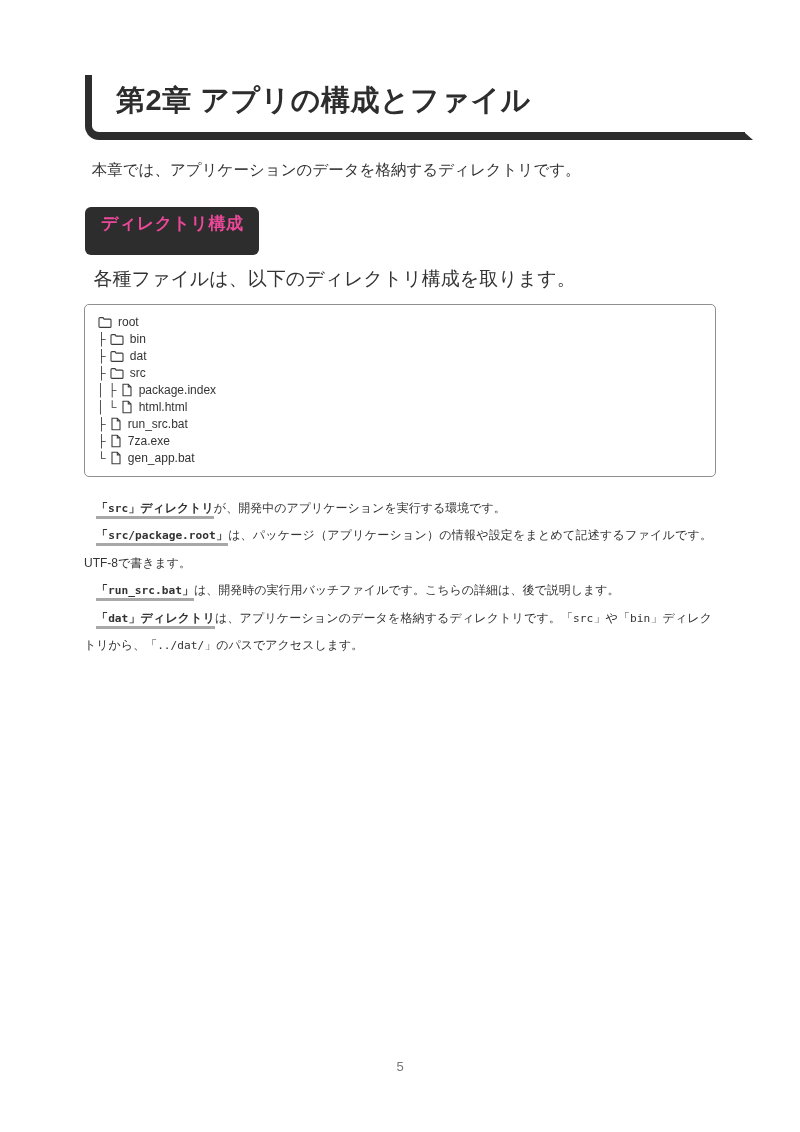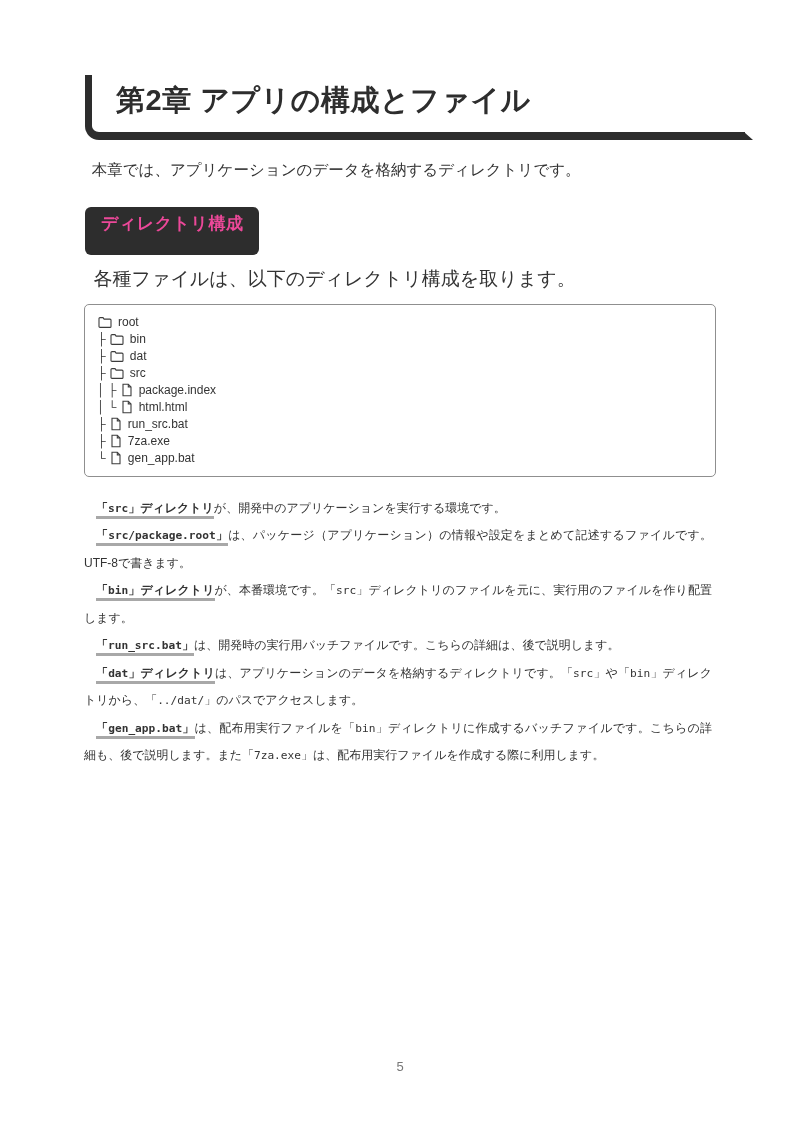--- a/index.html
+++ b/index.html
@@ -178,21 +178,19 @@
           <path d="M2 1.2 h5.3 L10 3.9 v8.9 H2 z" fill="none" stroke="#3c3c3c" stroke-width="1.1"></path>
           <path d="M7.3 1.2 v2.7 h2.7" fill="none" stroke="#3c3c3c" stroke-width="1.1"></path>
         </svg>
         <span class="tree-label">gen_app.bat</span>
       </div>
     </div>
 
   <div class="body-paragraphs">
       <p><span class="seg term">「</span><span class="seg term code">src</span><span class="seg term">」ディレクトリ</span><span class="seg">が、開発中のアプリケーションを実行する環境です。</span></p>
       <p><span class="seg term">「</span><span class="seg term code">src/package.root</span><span class="seg term">」</span><span class="seg">は、パッケージ（アプリケーション）の情報や設定をまとめて記述するファイルです。UTF-8で書きます。</span></p>
-      <p><span class="seg term">「</span><span class="seg term code">bin</span><span class="seg term">」ディレクトリ</span><span class="seg">が、本番環境です。「</span><span class="seg code">src</span><span class="seg">」ディレクトリのファイルを元に、実行用のファイルを作り配置します。</span></p>
       <p><span class="seg term">「</span><span class="seg term code">run_src.bat</span><span class="seg term">」</span><span class="seg">は、開発時の実行用バッチファイルです。こちらの詳細は、後で説明します。</span></p>
       <p><span class="seg term">「</span><span class="seg term code">dat</span><span class="seg term">」ディレクトリ</span><span class="seg">は、アプリケーションのデータを格納するディレクトリです。「</span><span class="seg code">src</span><span class="seg">」や「</span><span class="seg code">bin</span><span class="seg">」ディレクトリから、「</span><span class="seg code">../dat/</span><span class="seg">」のパスでアクセスします。</span></p>
-      <p><span class="seg term">「</span><span class="seg term code">gen_app.bat</span><span class="seg term">」</span><span class="seg">は、配布用実行ファイルを「</span><span class="seg code">bin</span><span class="seg">」ディレクトリに作成するバッチファイルです。こちらの詳細も、後で説明します。また「</span><span class="seg code">7za.exe</span><span class="seg">」は、配布用実行ファイルを作成する際に利用します。</span></p>
     </div>
 
   <div class="page-number">5</div>
 
 </div>
 
 </body></html>

